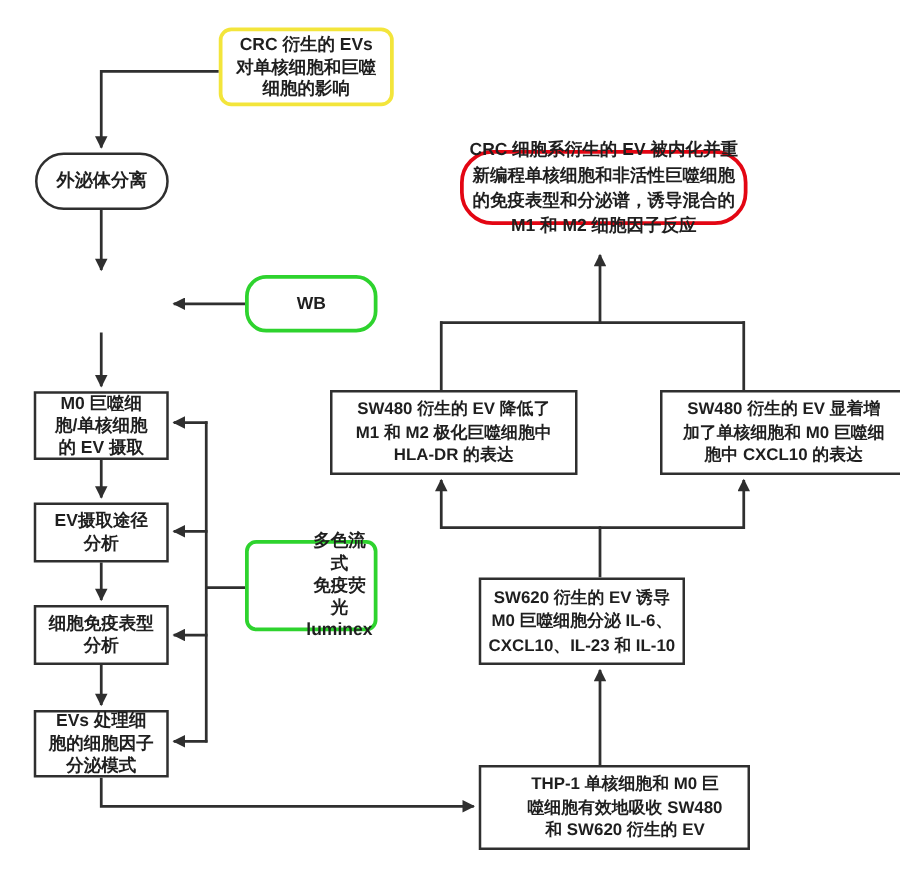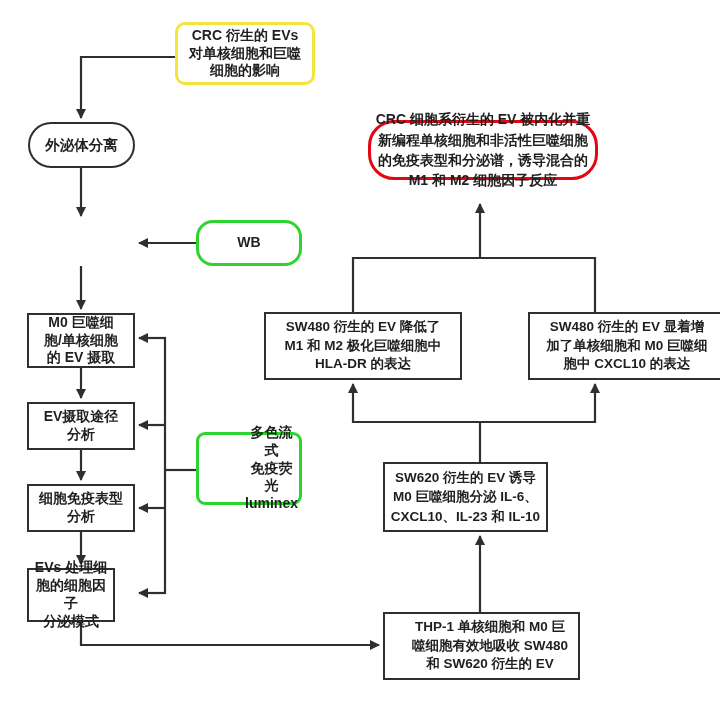--- a/index.html
+++ b/index.html
@@ -17,30 +17,30 @@
   }
   #node-start{left:175px;top:22px;width:140px;height:63px;
     border:3px solid var(--start-border,#f3e53b);border-radius:10px;}
   #node-exosome{left:28px;top:122px;width:107px;height:46px;border-radius:23px;font-size:14.5px;}
   #node-concentration{left:27px;top:220px;width:108px;height:46px;}
   #node-wb{left:196px;top:220px;width:106px;height:46px;
     border:3px solid var(--method-border,#2ed32e);border-radius:17px;}
   #node-m0{left:27px;top:313px;width:108px;height:55px;}
   #node-uptake{left:27px;top:402px;width:108px;height:48px;}
   #node-immuno{left:27px;top:484px;width:108px;height:48px;}
-  #node-cytokine{left:27px;top:568px;width:88px;height:54px;}
+  #node-cytokine{left:27px;top:568px;width:108px;height:54px;}
   #node-luminex{left:196px;top:432px;width:106px;height:73px;
     border:3px solid var(--method-border,#2ed32e);border-radius:9px;padding-left:48px;}
   #node-conclusion{left:368px;top:120px;width:230px;height:60px;
     border:3px solid var(--conclusion-border,#e30613);border-radius:26px;
     font-size:14px;line-height:1.45;}
   #node-sw480a{left:264px;top:312px;width:198px;height:68px;font-size:13.5px;line-height:1.4;}
   #node-sw480b{left:496px;top:312px;width:198px;height:68px;font-size:13.5px;line-height:1.4;margin-left:32px;}
   #node-sw620{left:383px;top:462px;width:165px;height:70px;font-size:13.5px;line-height:1.45;}
-  #node-thp1{left:383px;top:612px;width:197px;height:68px;font-size:13.5px;line-height:1.4;padding-left:20px;}
+  #node-thp1{left:383px;top:612px;width:217px;height:68px;font-size:13.5px;line-height:1.4;padding-left:20px;}
   .edges{position:absolute;left:0;top:0;width:720px;height:707px;pointer-events:none;}
   .edge{fill:none;stroke:var(--arrow,#2f2f2f);stroke-width:2.2;}
   .arrowhead{fill:var(--arrow,#2f2f2f);}
   .watermark{
     position:absolute;left:578px;top:668px;
     color:var(--watermark,#cdcdcd);font-size:20px;font-weight:bold;
     text-shadow:1px 1px 0 #ffffff;letter-spacing:1px;white-space:nowrap;
   }
 </style>
 </head>

